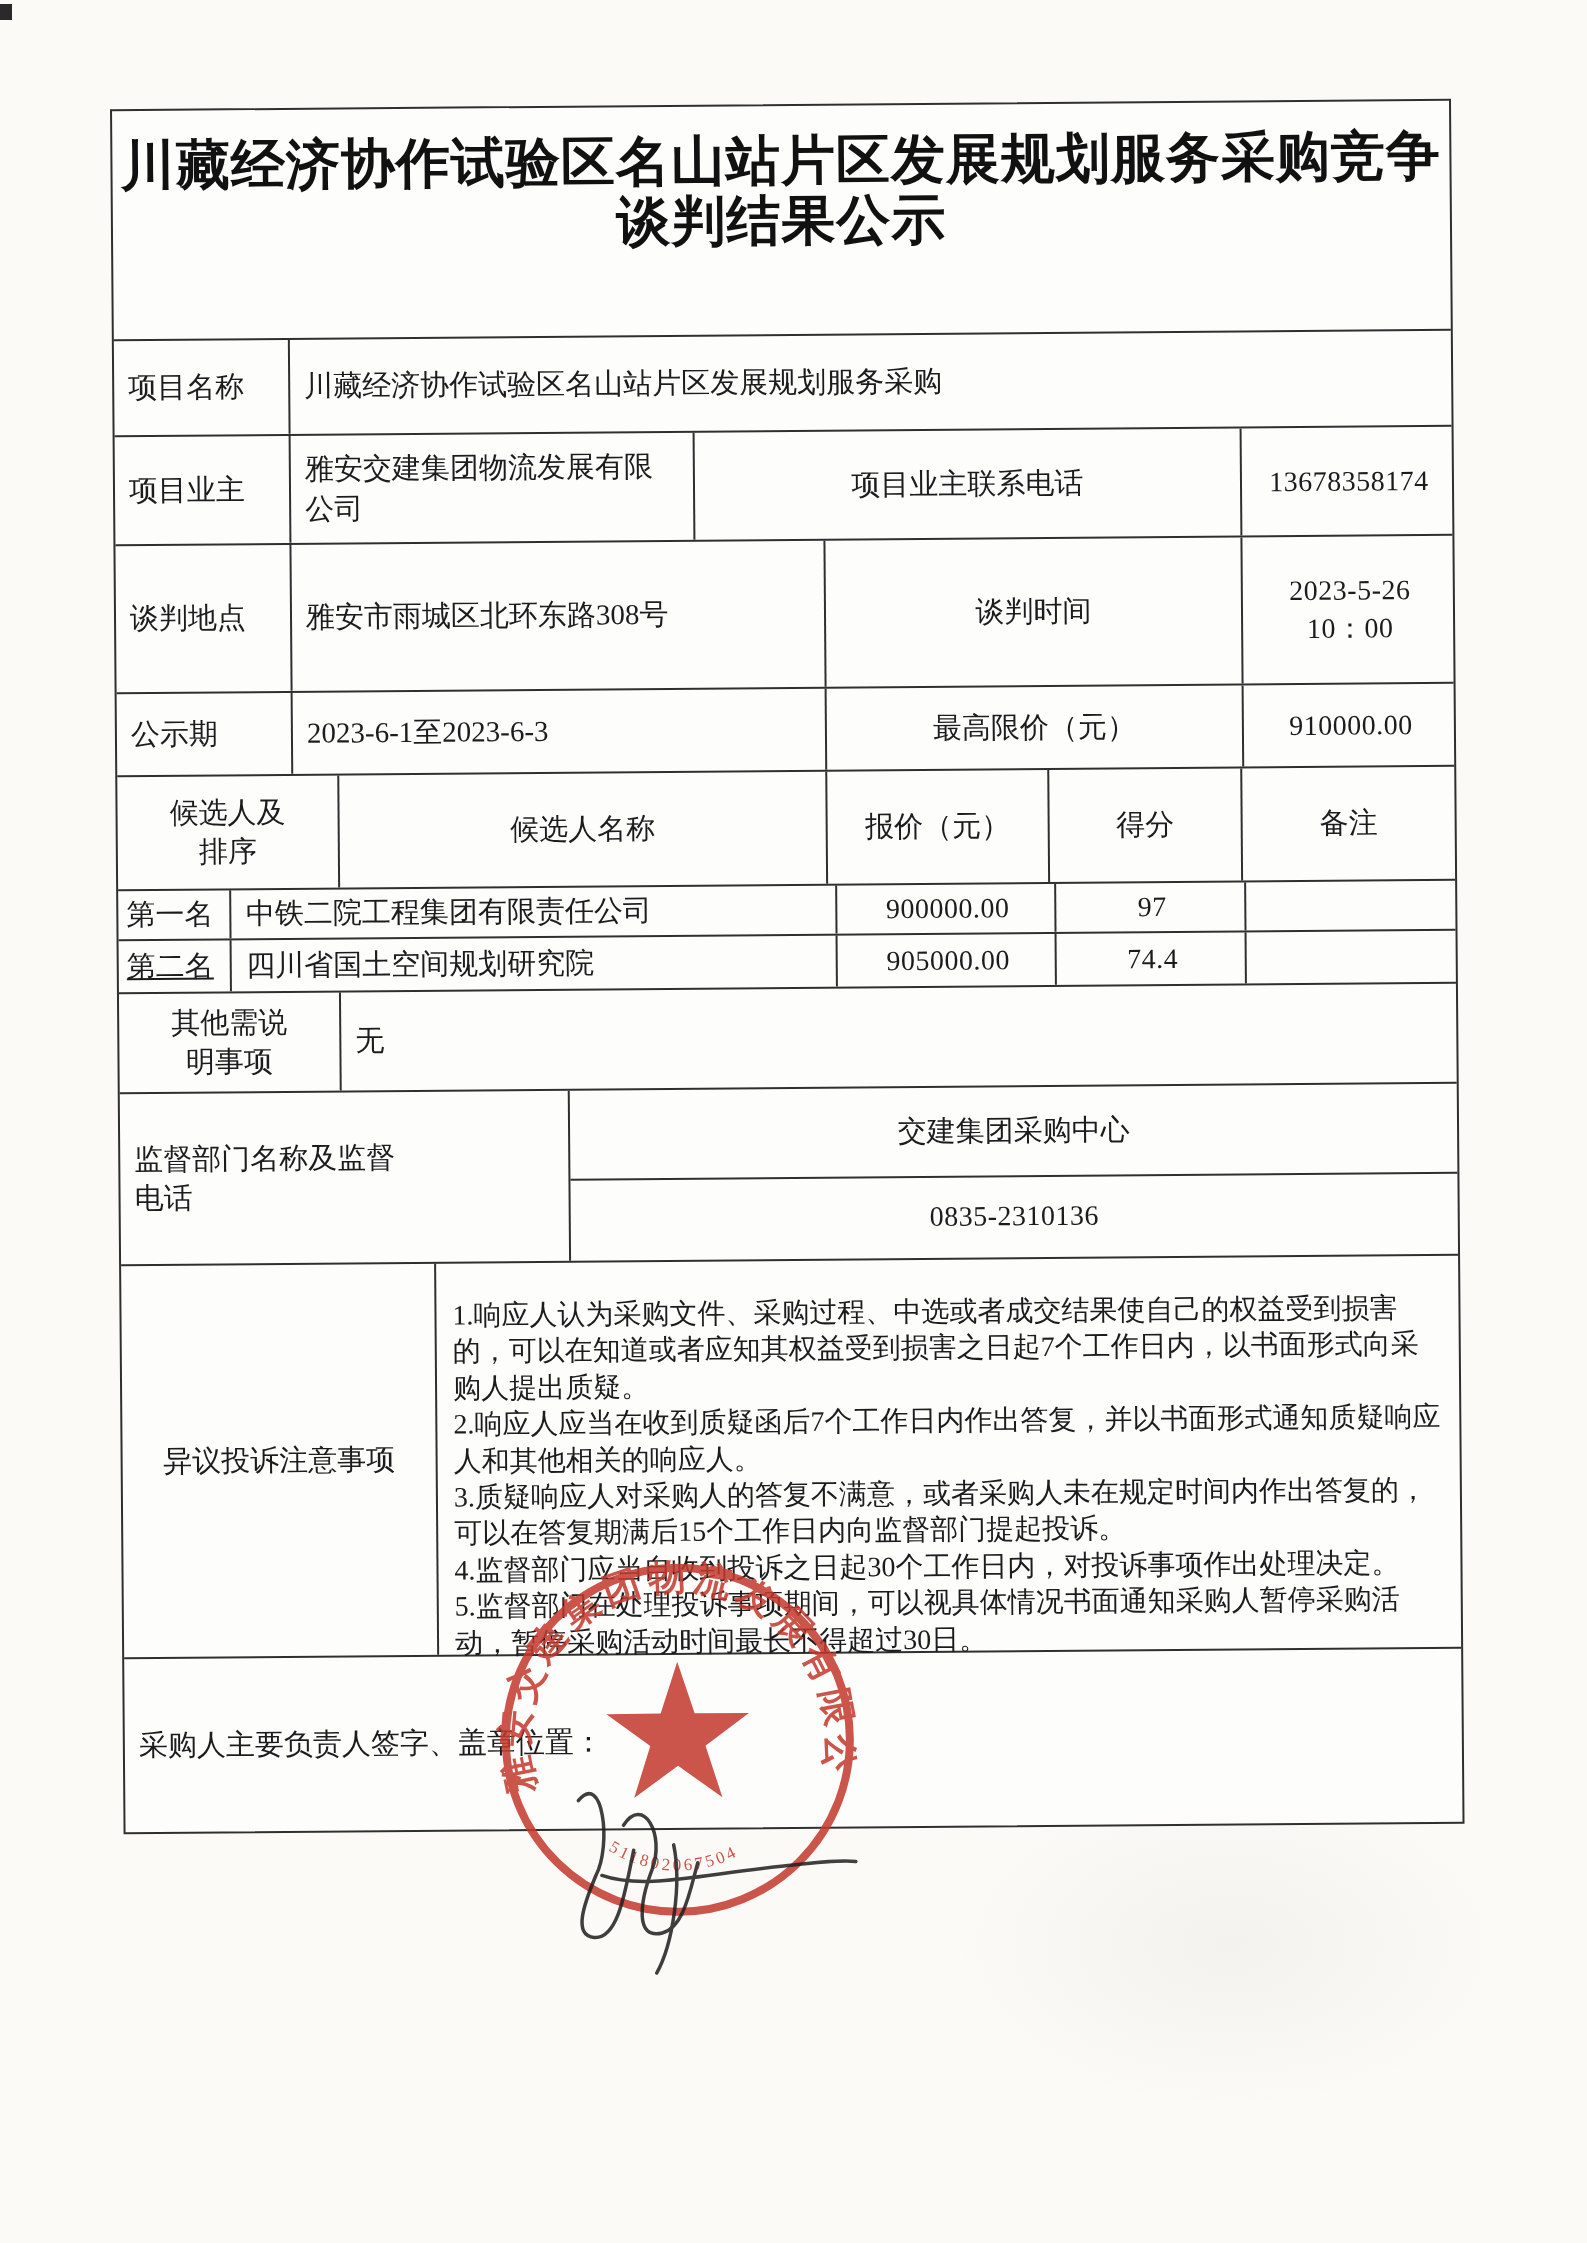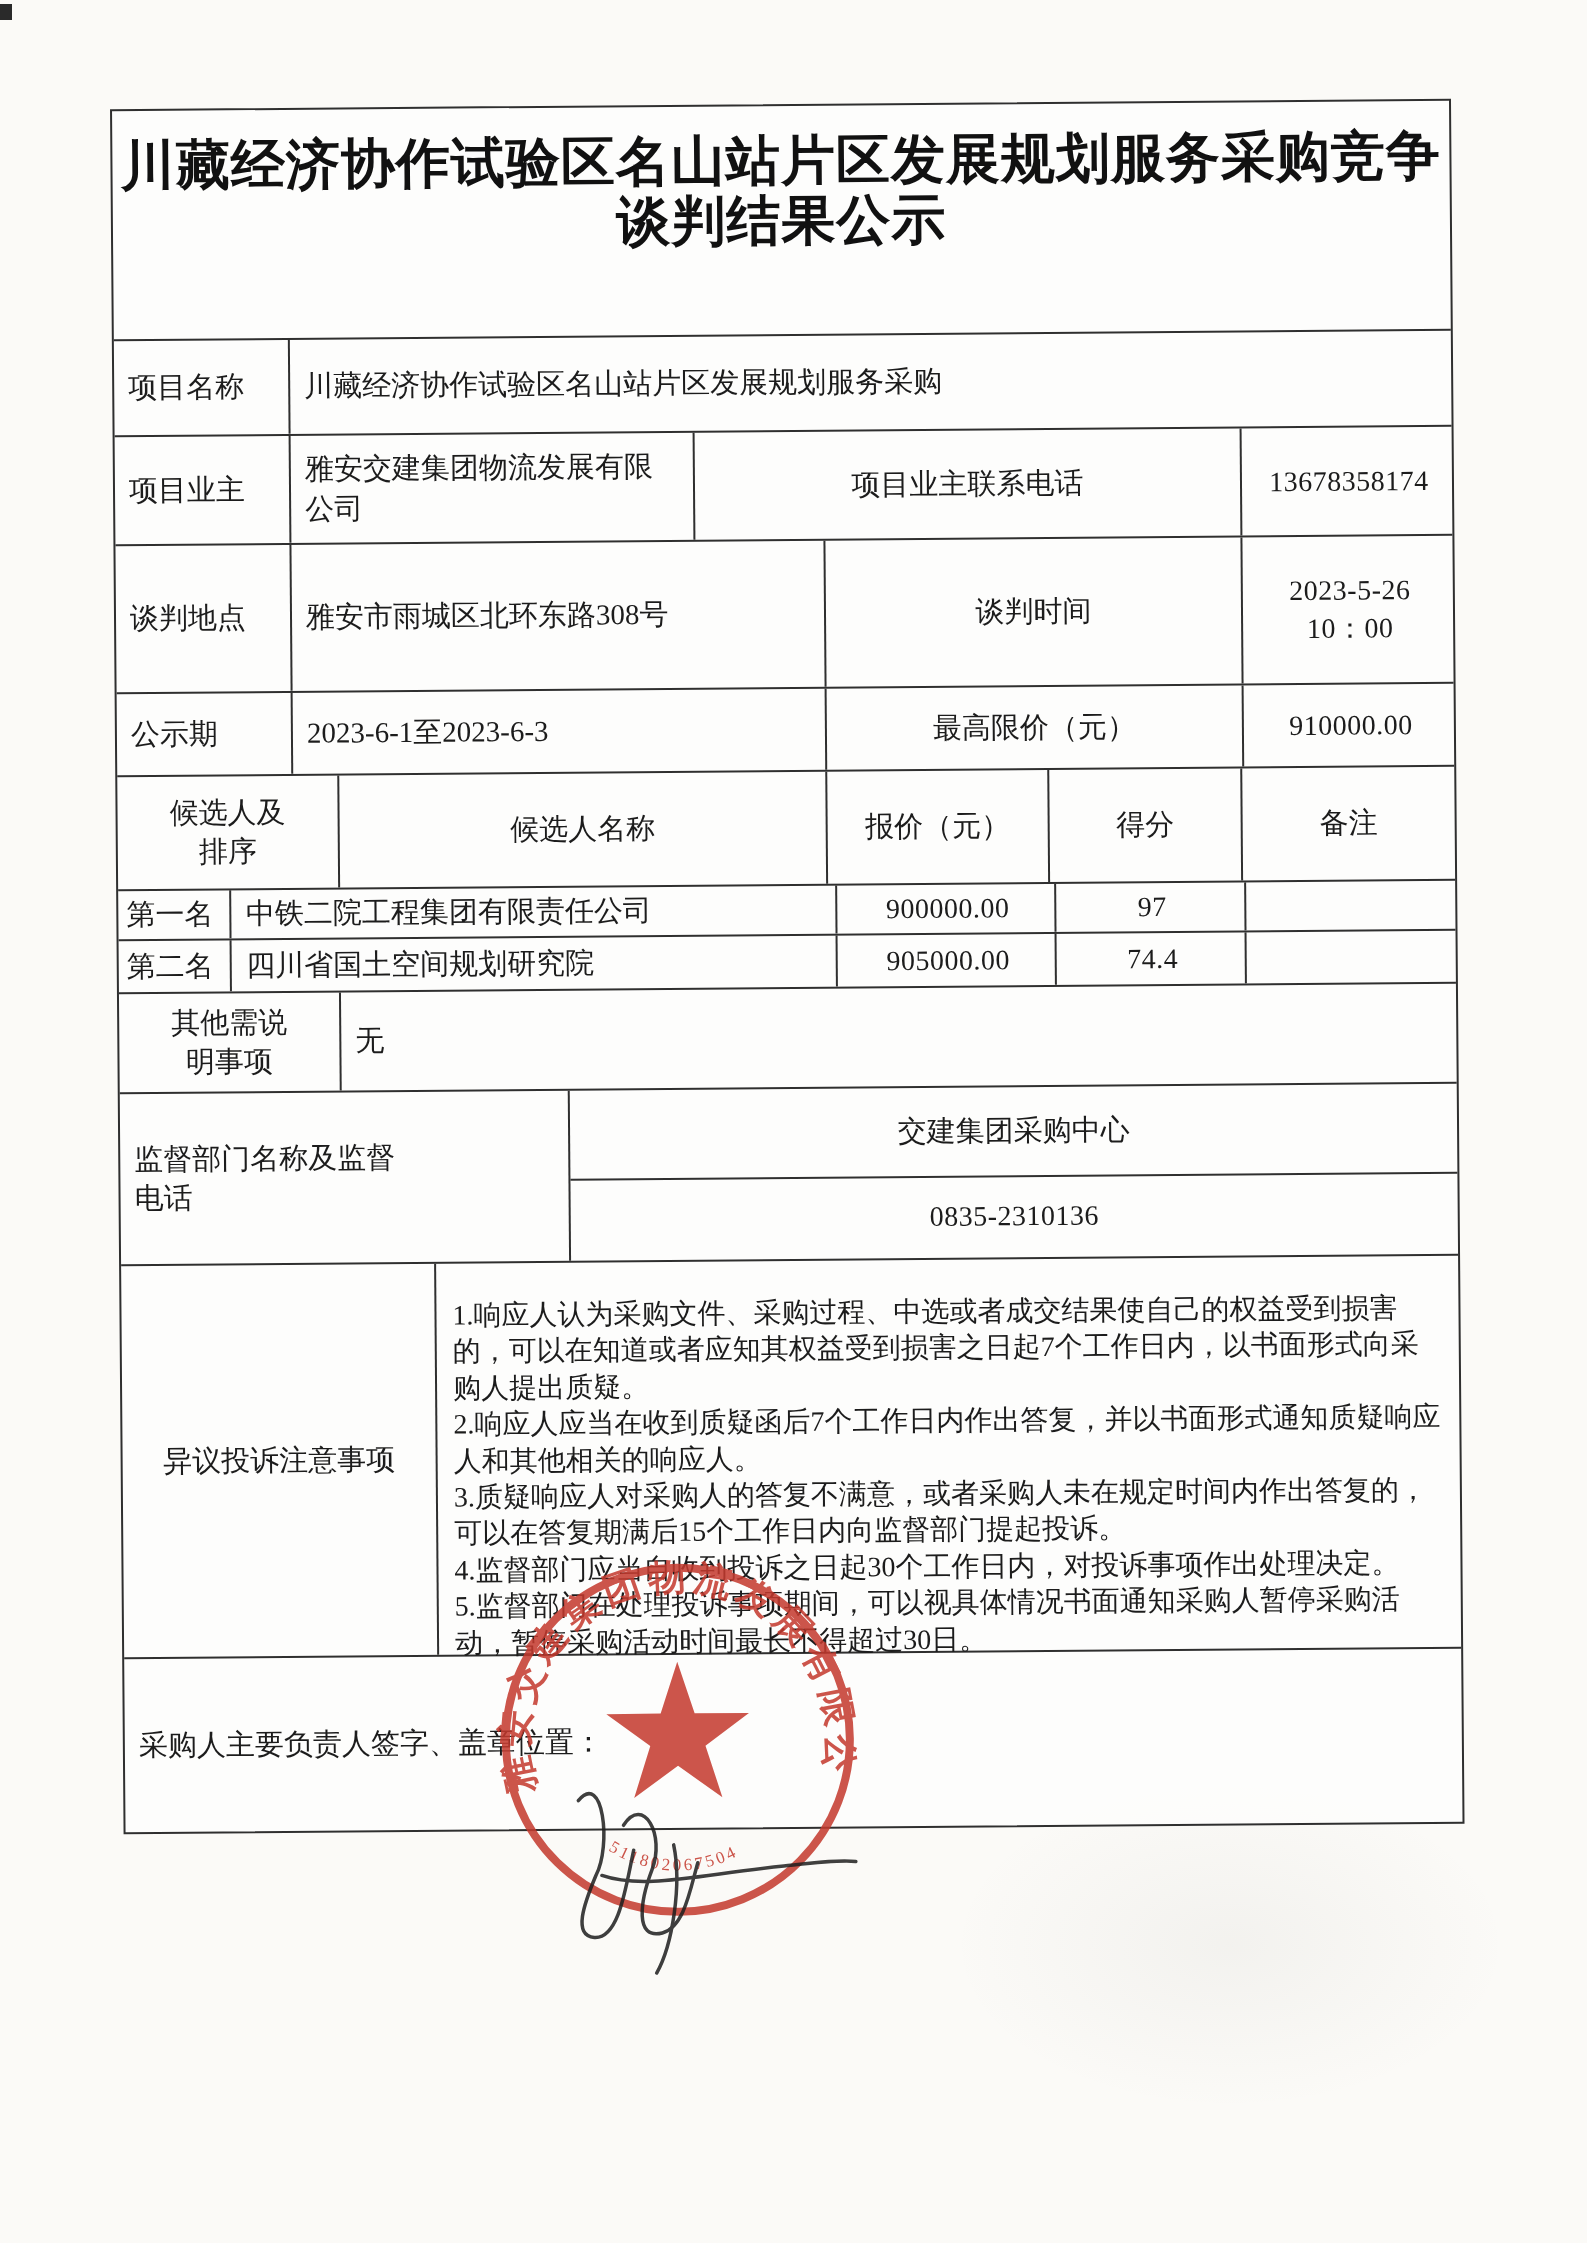--- a/index.html
+++ b/index.html
@@ -127,21 +127,21 @@
 
     <div class="row h-r6">
       <div class="cell w95" style="padding-left:8px;">第一名</div>
       <div class="cell w615">中铁二院工程集团有限责任公司</div>
       <div class="cell w222 num">900000.00</div>
       <div class="cell w193 num">97</div>
       <div class="cell w212 num"></div>
     </div>
 
     <div class="row h-r7">
-      <div class="cell w95" style="padding-left:8px;">第二名</div>
+      <div class="cell w95" style="padding-left:8px;text-decoration:underline;">第二名</div>
       <div class="cell w615">四川省国土空间规划研究院</div>
       <div class="cell w222 num">905000.00</div>
       <div class="cell w193 num">74.4</div>
       <div class="cell w212 num"></div>
     </div>
 
     <div class="row h-r8">
       <div class="cell w222 center">
           <span class="wrap128">其他需说明事项</span>
         </div>

